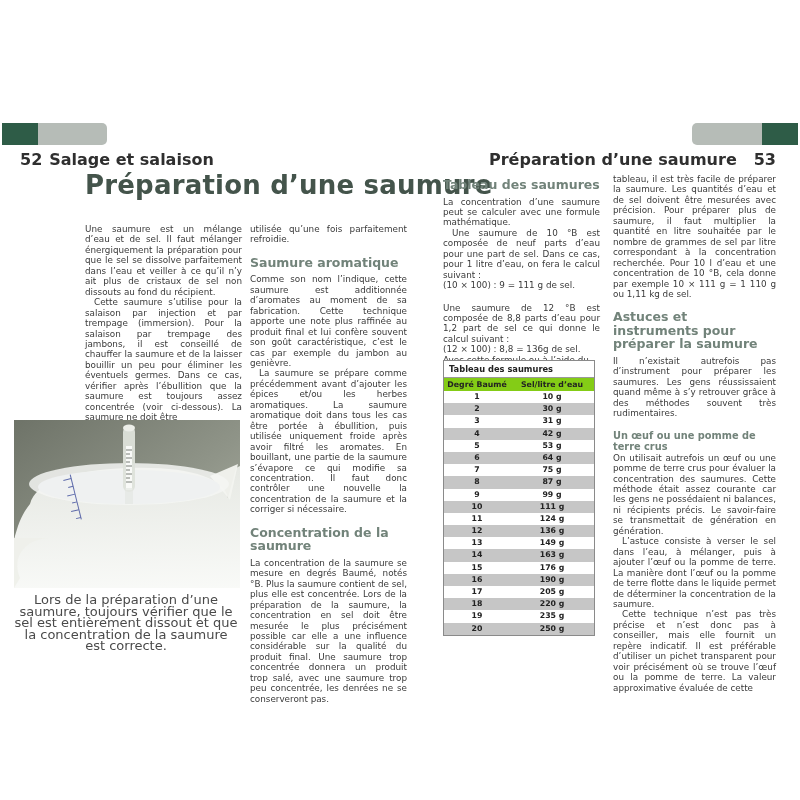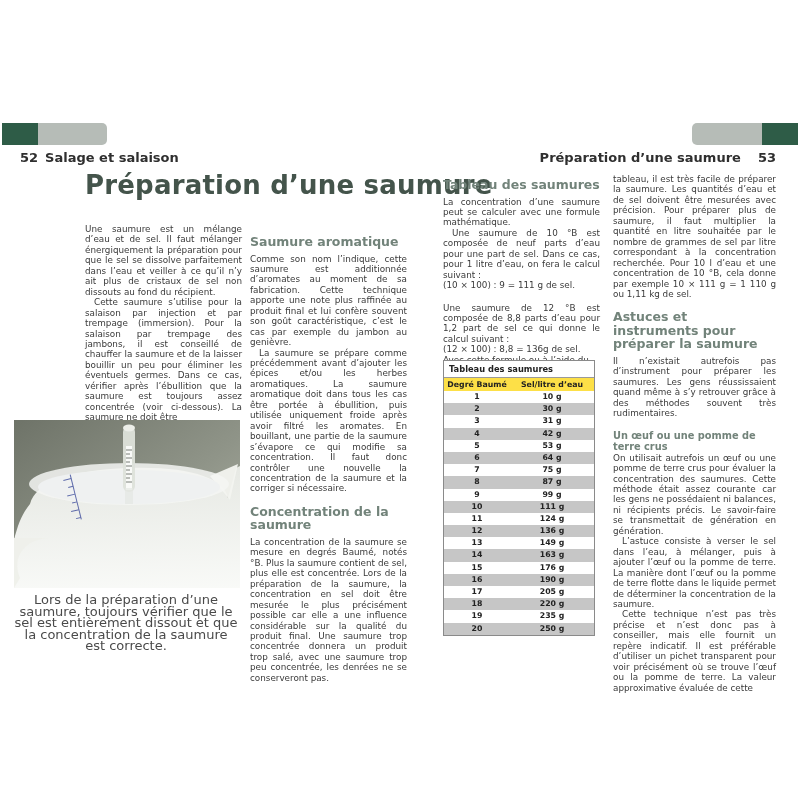--- a/index.html
+++ b/index.html
@@ -7,21 +7,21 @@
     position:relative;width:800px;height:800px;background:#ffffff;overflow:hidden;
     font-family:"DejaVu Sans", sans-serif;color:#3a3a3a;
   }
   .bar{position:absolute;top:123px;height:22px;}
   .bar.green{background:var(--green,#2e5c47);}
   .bar.gray{background:var(--bargray,#b6bcb7);}
   #bar-green-l{left:2px;width:36px;}
   #bar-gray-l{left:38px;width:69px;border-radius:0 5px 5px 0;}
   #bar-gray-r{left:692px;width:70px;border-radius:5px 0 0 5px;}
   #bar-green-r{left:762px;width:36px;}
-  .runhead{position:absolute;top:150px;font-size:13px;font-weight:bold;color:#2f2f2f;}
+  .runhead{position:absolute;top:150px;font-size:16px;font-weight:bold;color:#2f2f2f;}
   #runhead-l{left:20px;}
   #runhead-l .sec{margin-left:7px;}
   #runhead-r{right:24px;text-align:right;}
   #runhead-r .pnum{margin-left:17px;}
   #page-title{
     position:absolute;left:85px;top:170px;margin:0;
     font-size:26px;font-weight:600;color:var(--title,#44544b);letter-spacing:.2px;white-space:nowrap;
   }
   .col{position:absolute;text-align:justify;font-size:8.8px;line-height:10.45px;color:#3a3a3a;}
   .col p{margin:0;}
@@ -48,21 +48,21 @@
   }
   
   #brine-table{
     position:absolute;left:443px;top:360px;width:150px;
     border:1px solid #8a8a8a;background:#ffffff;font-size:7.8px;color:#222;
   }
   #brine-table .ttitle{
     font-weight:bold;font-size:8.3px;padding:3px 5px;border-bottom:1px solid #9a9a9a;text-align:left;
   }
   #brine-table .thead{
-    display:flex;background:#fde047;font-weight:bold;height:13px;line-height:13px;text-align:center;
+    display:flex;background:#84cc16;font-weight:bold;height:13px;line-height:13px;text-align:center;
   }
   #brine-table .thead .c1, #brine-table .trow .c1{width:44%;}
   #brine-table .thead .c2, #brine-table .trow .c2{width:56%;}
   #brine-table .trow{
     display:flex;height:12.2px;line-height:12.2px;text-align:center;font-weight:bold;background:#ffffff;
   }
   #brine-table .trow.alt{background:#c6c6c6;}
 </style>
 </head>
 <body>
@@ -82,20 +82,21 @@
   </div>
 
   <h1 id="page-title">Préparation d’une saumure</h1>
 
   <div id="l-col1" class="col">
     <p>Une saumure est un mélange d’eau et de sel. Il faut mélanger énergiquement la préparation pour que le sel se dissolve parfaitement dans l’eau et veiller à ce qu’il n’y ait plus de cristaux de sel non dissouts au fond du récipient.</p>
     <p class="indent">Cette saumure s’utilise pour la salaison par injection et par trempage (immersion). Pour la salaison par trempage des jambons, il est conseillé de chauffer la saumure et de la laisser bouillir un peu pour éliminer les éventuels germes. Dans ce cas, vérifier après l’ébullition que la saumure est toujours assez concentrée (voir ci-dessous). La saumure ne doit être</p>
   </div>
 
   <div id="l-col2" class="col">
+    <p>utilisée qu’une fois parfaitement refroidie.</p>
     <h3>Saumure aromatique</h3>
     <p>Comme son nom l’indique, cette saumure est additionnée d’aromates au moment de sa fabrication. Cette technique apporte une note plus raffinée au produit final et lui confère souvent son goût caractéristique, c’est le cas par exemple du jambon au genièvre.</p>
     <p class="indent">La saumure se prépare comme précédemment avant d’ajouter les épices et/ou les herbes aromatiques. La saumure aromatique doit dans tous les cas être portée à ébullition, puis utilisée uniquement froide après avoir filtré les aromates. En bouillant, une partie de la saumure s’évapore ce qui modifie sa concentration. Il faut donc contrôler une nouvelle la concentration de la saumure et la corriger si nécessaire.</p>
     <h3>Concentration de la saumure</h3>
     <p>La concentration de la saumure se mesure en degrés Baumé, notés °B. Plus la saumure contient de sel, plus elle est concentrée. Lors de la préparation de la saumure, la concentration en sel doit être mesurée le plus précisément possible car elle a une influence considérable sur la qualité du produit final. Une saumure trop concentrée donnera un produit trop salé, avec une saumure trop peu concentrée, les denrées ne se conserveront pas.</p>
   </div>
 
   <svg id="photo" viewBox="0 0 226 168" aria-hidden="true">
     <defs>
       <linearGradient id="pbg" x1="0" y1="0" x2="1" y2="1">

